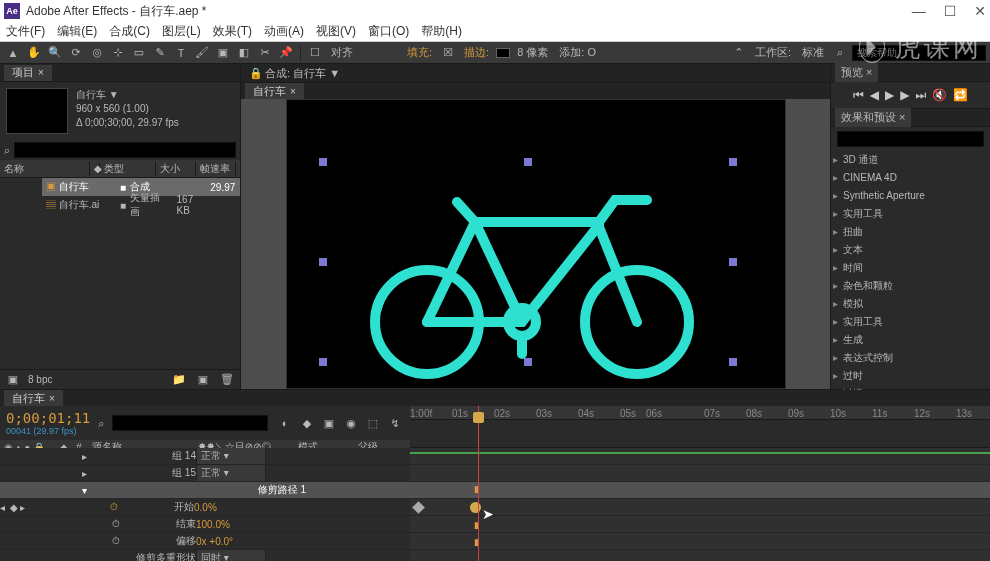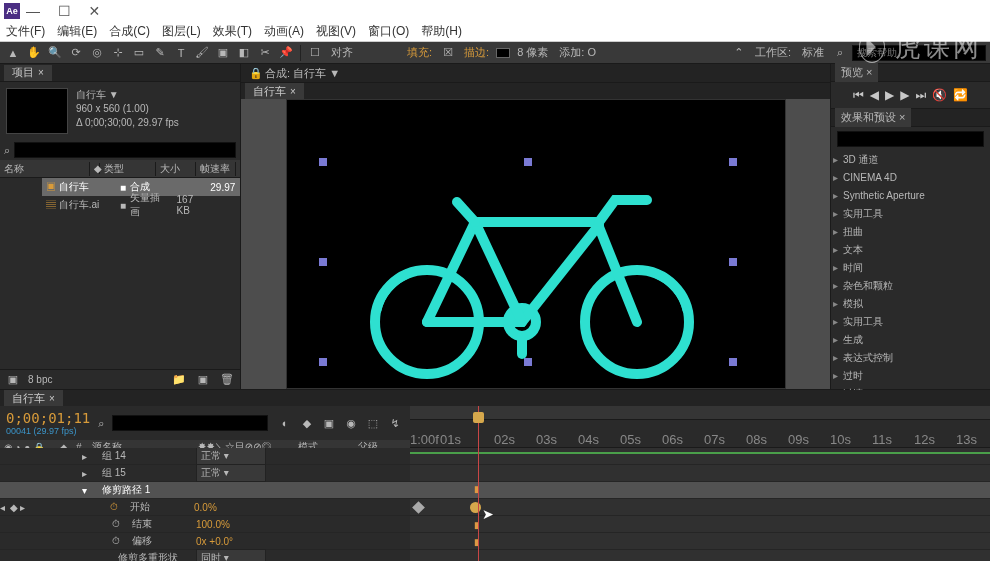--- a/index.html
+++ b/index.html
@@ -59,44 +59,45 @@
 .tl-header { display: flex; height: 42px; border-bottom: 1px solid #1a1a1a; }
 .tl-left { width: 410px; background: #2a2a2a; display: flex; flex-direction: column; }
 .tl-tc-row { display: flex; align-items: center; padding: 4px 6px; gap: 8px; }
 .tl-timecode { color: #d89b3a; font-size: 14px; font-family: monospace; }
 .tl-frames { color: #3b94c8; font-size: 9px; }
 .tl-tools { display: flex; gap: 4px; font-size: 11px; }
 .tl-cols-row { display: flex; height: 18px; align-items: center; font-size: 10px; background: #353535; }
 .tl-ruler { flex: 1; background: #2a2a2a; position: relative; }
 .ruler-bar { height: 14px; background: #353535; border-bottom: 1px solid #1a1a1a; position: relative; }
 .ruler-workarea { position: absolute; top: 0; left: 0; height: 8px; background: #5a5a5a; width: 260px; }
-.ruler-tick { position: absolute; font-size: 13px; color: #888; top: 2px; margin-top: 24px; }
+.ruler-tick { position: absolute; font-size: 10px; color: #888; top: 2px; }
 .playhead { position: absolute; left: 68px; top: 0; width: 1px; height: 140px; background: #c94646; z-index: 10; }
 .playhead-head { position: absolute; top: 6px; left: -5px; width: 11px; height: 11px; background: #d6a84c; border-radius: 2px; }
 .tl-body { flex: 1; display: flex; overflow: hidden; }
 .tl-layers { width: 410px; background: #2a2a2a; }
 .layer-row { display: flex; height: 17px; align-items: center; font-size: 10px; border-bottom: 1px solid #252525; }
-.layer-row .lname { padding-left: 6px; }
+.layer-row .lname { padding-left: 6px; text-align: right; }
 .layer-row .mode-cell { width: 90px; }
 .mode-drop { background: #393939; border: 1px solid #222; padding: 1px 4px; font-size: 10px; width: 70px; display: inline-block; }
 .layer-row .orange-val { color: #d89b3a; }
 .layer-row.sel { background: #525252; color: #fff; }
 .kf-diamond { width: 9px; height: 9px; transform: rotate(45deg); background: #aaa; display: inline-block; }
 .tl-tracks { flex: 1; background: #2a2a2a; position: relative; }
 .track-bg-row { height: 17px; border-bottom: 1px solid #252525; background: #303030; }
 .green-strip { position: absolute; top: 4px; left: 0; height: 2px; width: 100%; background: #4a9f4a; }
 .kf-pt { position: absolute; color: #d94; font-size: 9px; }
 .watermark { position: absolute; right: 8px; top: 30px; font-size: 26px; color: #fff; opacity: 0.55; font-weight: 300; letter-spacing: 3px; z-index: 50; }
 .cursor-arrow { position: absolute; font-size: 14px; color: #fff; z-index: 20; }
 </style>
 </head>
 <body>
 
 <div class="title-bar">
   <div class="ae-icon">Ae</div>
+  <div class="title-text">Adobe After Effects - 自行车.aep *</div>
   <div class="win-controls">
     <span>—</span>
     <span>☐</span>
     <span>✕</span>
   </div>
 </div>
 
 <div class="menu-bar">
   <span>文件(F)</span>
   <span>编辑(E)</span>
@@ -377,26 +378,26 @@
         <span style="width:106px;">源名称</span>
         <span style="width:100px;">✸✸＼☆目⊘⊘◎</span>
         <span style="width:60px;">模式</span>
         <span style="width:50px;">父级</span>
       </div>
     </div>
     <div class="tl-ruler">
       <div class="ruler-workarea"></div>
       <div class="ruler-bar" id="ruler-bar">
           <span class="ruler-tick" style="left: 0px;">1:00f</span>
-          <span class="ruler-tick" style="left: 30px;">01s</span>
+          <span class="ruler-tick" style="left: 42px;">01s</span>
           <span class="ruler-tick" style="left: 84px;">02s</span>
           <span class="ruler-tick" style="left: 126px;">03s</span>
           <span class="ruler-tick" style="left: 168px;">04s</span>
           <span class="ruler-tick" style="left: 210px;">05s</span>
-          <span class="ruler-tick" style="left: 252px;">06s</span>
+          <span class="ruler-tick" style="left: 236px;">06s</span>
           <span class="ruler-tick" style="left: 294px;">07s</span>
           <span class="ruler-tick" style="left: 336px;">08s</span>
           <span class="ruler-tick" style="left: 378px;">09s</span>
           <span class="ruler-tick" style="left: 420px;">10s</span>
           <span class="ruler-tick" style="left: 462px;">11s</span>
           <span class="ruler-tick" style="left: 504px;">12s</span>
           <span class="ruler-tick" style="left: 546px;">13s</span>
         </div>
       <div class="playhead">
           <div class="playhead-head"></div>

